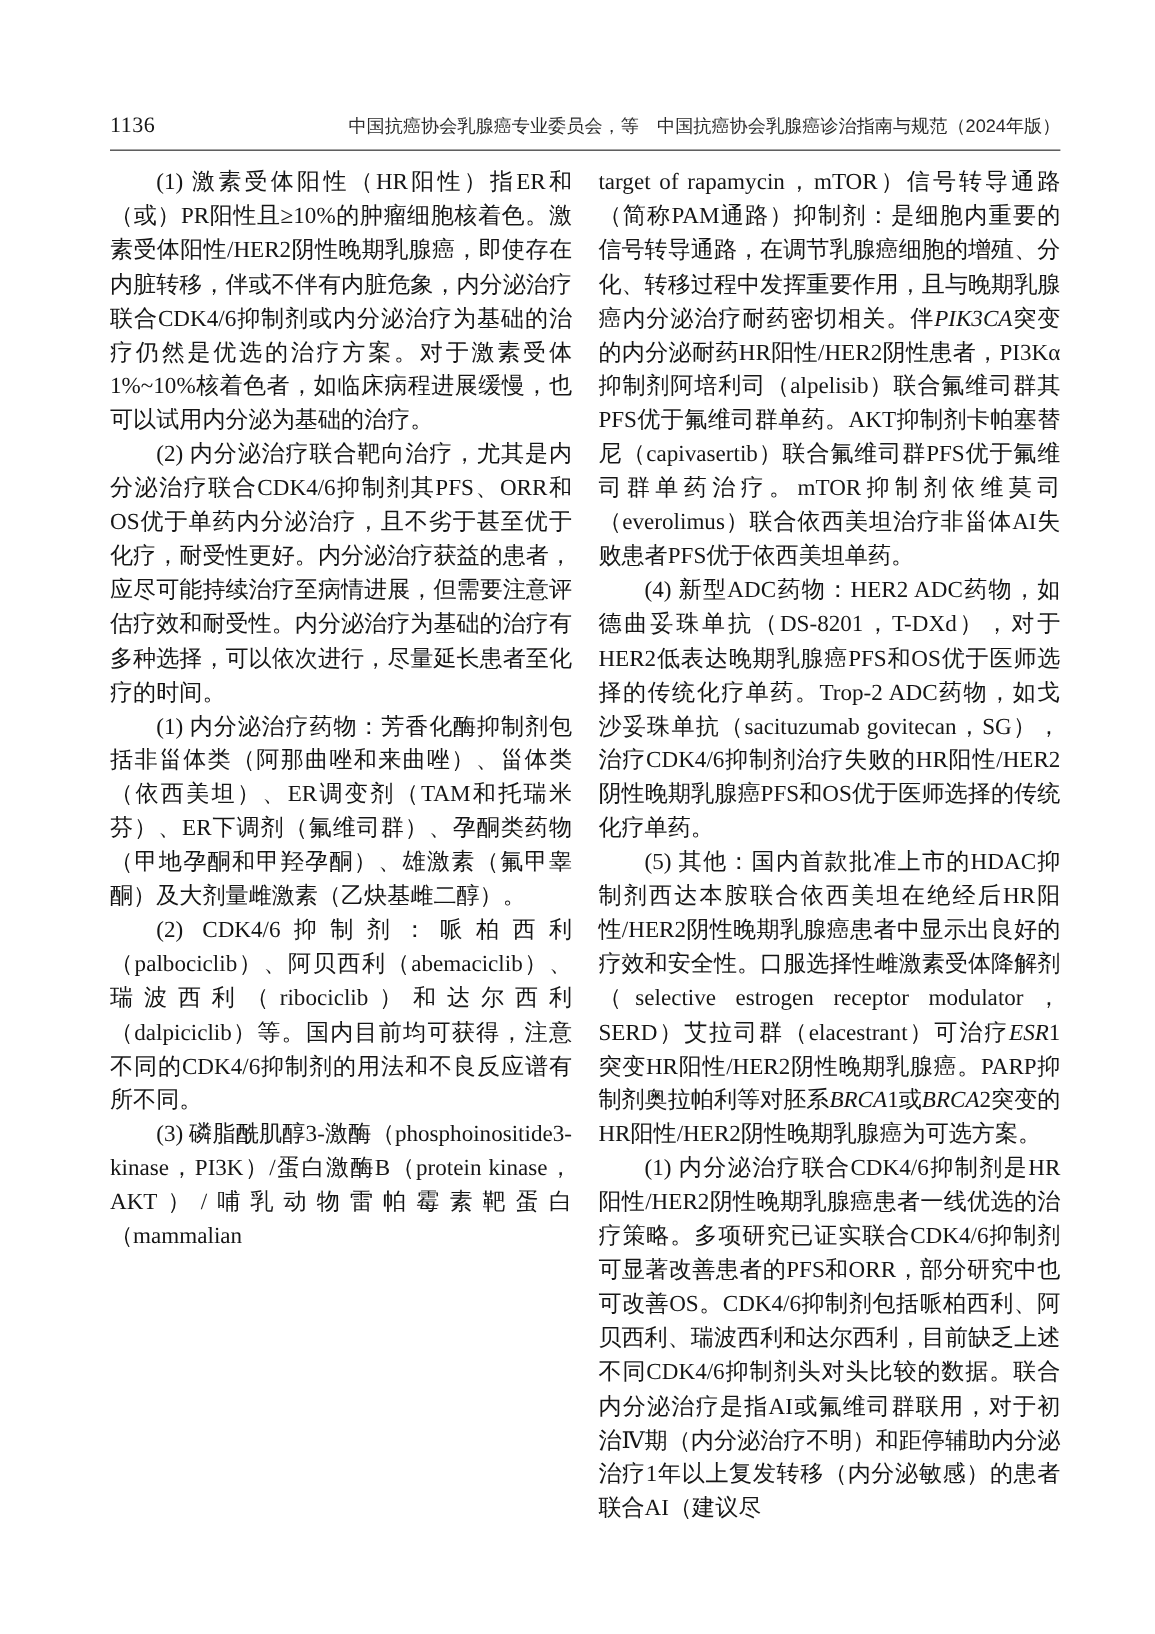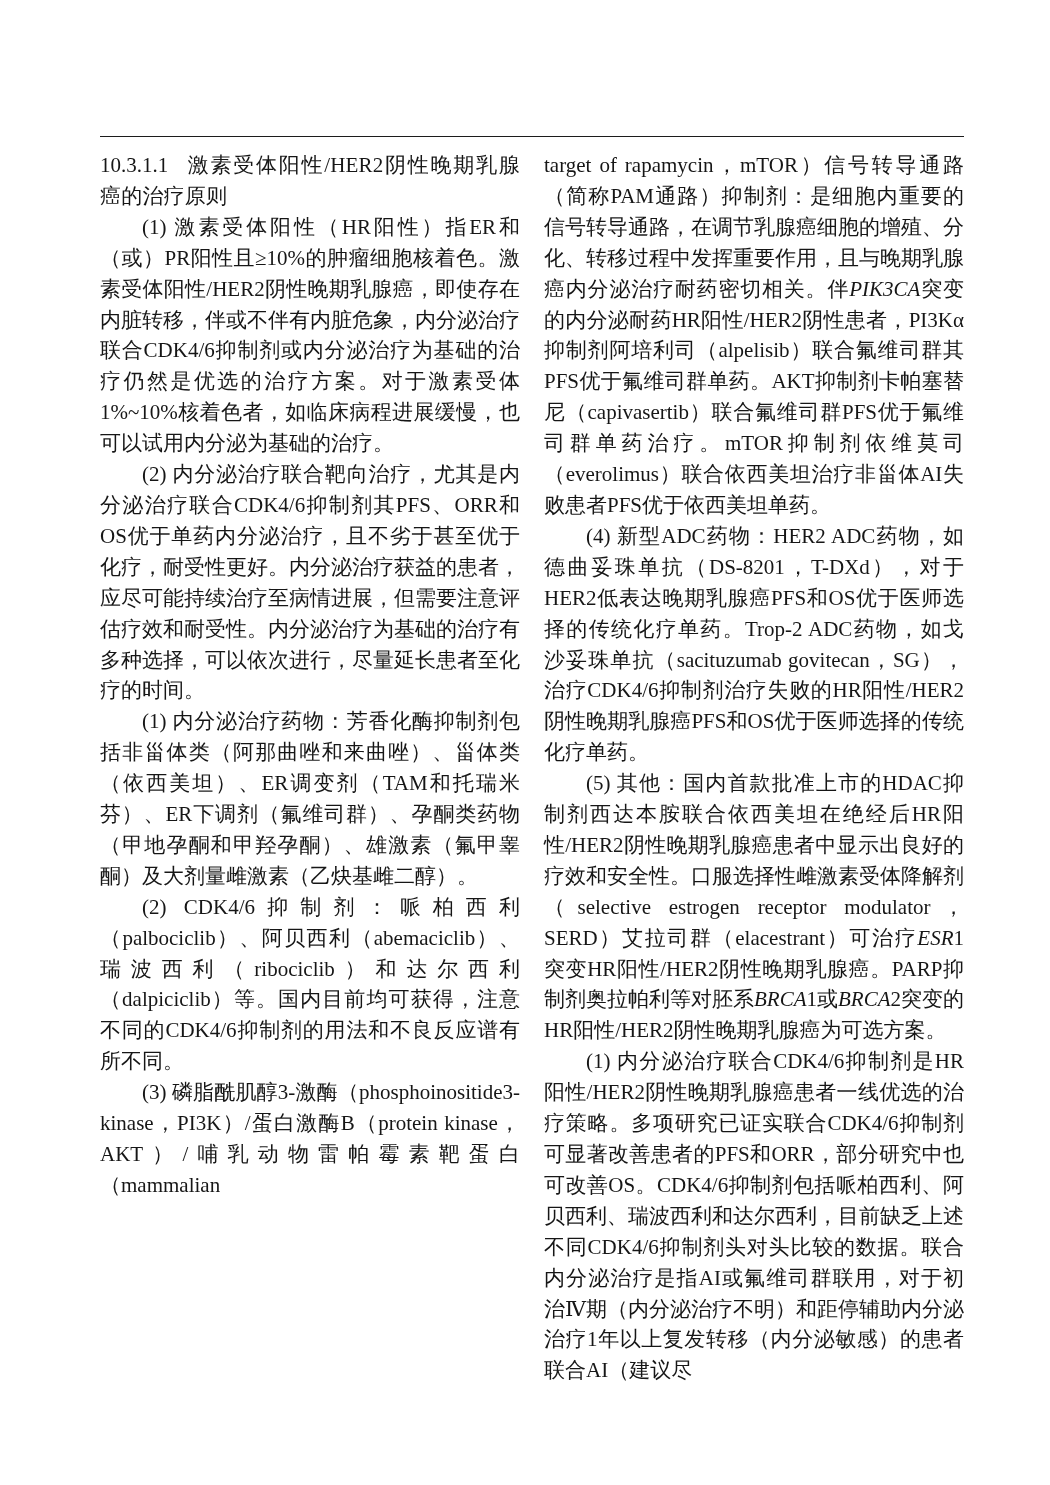--- a/index.html
+++ b/index.html
@@ -63,24 +63,27 @@
     font-style: italic;
     letter-spacing: 1.8px;
   }
   .heading.song .sec-title { letter-spacing: 0.2px; }
   i { font-style: italic; }
 </style>
 </head>
 <body>
 
 <div class="page">
+  <header class="page-header">
+    <span class="page-number">1136</span>
+    <span class="running-title">中国抗癌协会乳腺癌专业委员会，等　中国抗癌协会乳腺癌诊治指南与规范（2024年版）</span>
+  </header>
   <div class="header-rule"></div>
   <main class="columns">
     <section class="col" id="col-left">
-        <p class="heading song"><span class="sec-label">10.3.1.1</span><span class="sec-title">激素受体阳性/HER2阴性晚期乳腺癌的治疗原则</span></p>
         <p class="para">(1) 激素受体阳性（HR阳性）指ER和（或）PR阳性且≥10%的肿瘤细胞核着色。激素受体阳性/HER2阴性晚期乳腺癌，即使存在内脏转移，伴或不伴有内脏危象，内分泌治疗联合CDK4/6抑制剂或内分泌治疗为基础的治疗仍然是优选的治疗方案。对于激素受体1%~10%核着色者，如临床病程进展缓慢，也可以试用内分泌为基础的治疗。</p>
         <p class="para">(2) 内分泌治疗联合靶向治疗，尤其是内分泌治疗联合CDK4/6抑制剂其PFS、ORR和OS优于单药内分泌治疗，且不劣于甚至优于化疗，耐受性更好。内分泌治疗获益的患者，应尽可能持续治疗至病情进展，但需要注意评估疗效和耐受性。内分泌治疗为基础的治疗有多种选择，可以依次进行，尽量延长患者至化疗的时间。</p>
         <p class="para">(1) 内分泌治疗药物：芳香化酶抑制剂包括非甾体类（阿那曲唑和来曲唑）、甾体类（依西美坦）、ER调变剂（TAM和托瑞米芬）、ER下调剂（氟维司群）、孕酮类药物（甲地孕酮和甲羟孕酮）、雄激素（氟甲睾酮）及大剂量雌激素（乙炔基雌二醇）。</p>
         <p class="para">(2) CDK4/6抑制剂：哌柏西利（palbociclib）、阿贝西利（abemaciclib）、瑞波西利（ribociclib）和达尔西利（dalpiciclib）等。国内目前均可获得，注意不同的CDK4/6抑制剂的用法和不良反应谱有所不同。</p>
         <p class="para">(3) 磷脂酰肌醇3-激酶（phosphoinositide3-kinase，PI3K）/蛋白激酶B（protein kinase，AKT）/哺乳动物雷帕霉素靶蛋白（mammalian</p>
       </section>
     <section class="col" id="col-right">
         <p class="para no-indent">target of rapamycin，mTOR）信号转导通路（简称PAM通路）抑制剂：是细胞内重要的信号转导通路，在调节乳腺癌细胞的增殖、分化、转移过程中发挥重要作用，且与晚期乳腺癌内分泌治疗耐药密切相关。伴<i>PIK3CA</i>突变的内分泌耐药HR阳性/HER2阴性患者，PI3Kα抑制剂阿培利司（alpelisib）联合氟维司群其PFS优于氟维司群单药。AKT抑制剂卡帕塞替尼（capivasertib）联合氟维司群PFS优于氟维司群单药治疗。mTOR抑制剂依维莫司（everolimus）联合依西美坦治疗非甾体AI失败患者PFS优于依西美坦单药。</p>
         <p class="para">(4) 新型ADC药物：HER2 ADC药物，如德曲妥珠单抗（DS-8201，T-DXd），对于HER2低表达晚期乳腺癌PFS和OS优于医师选择的传统化疗单药。Trop-2 ADC药物，如戈沙妥珠单抗（sacituzumab govitecan，SG），治疗CDK4/6抑制剂治疗失败的HR阳性/HER2阴性晚期乳腺癌PFS和OS优于医师选择的传统化疗单药。</p>
         <p class="para">(5) 其他：国内首款批准上市的HDAC抑制剂西达本胺联合依西美坦在绝经后HR阳性/HER2阴性晚期乳腺癌患者中显示出良好的疗效和安全性。口服选择性雌激素受体降解剂（selective estrogen receptor modulator，SERD）艾拉司群（elacestrant）可治疗<i>ESR</i>1突变HR阳性/HER2阴性晚期乳腺癌。PARP抑制剂奥拉帕利等对胚系<i>BRCA</i>1或<i>BRCA</i>2突变的HR阳性/HER2阴性晚期乳腺癌为可选方案。</p>

